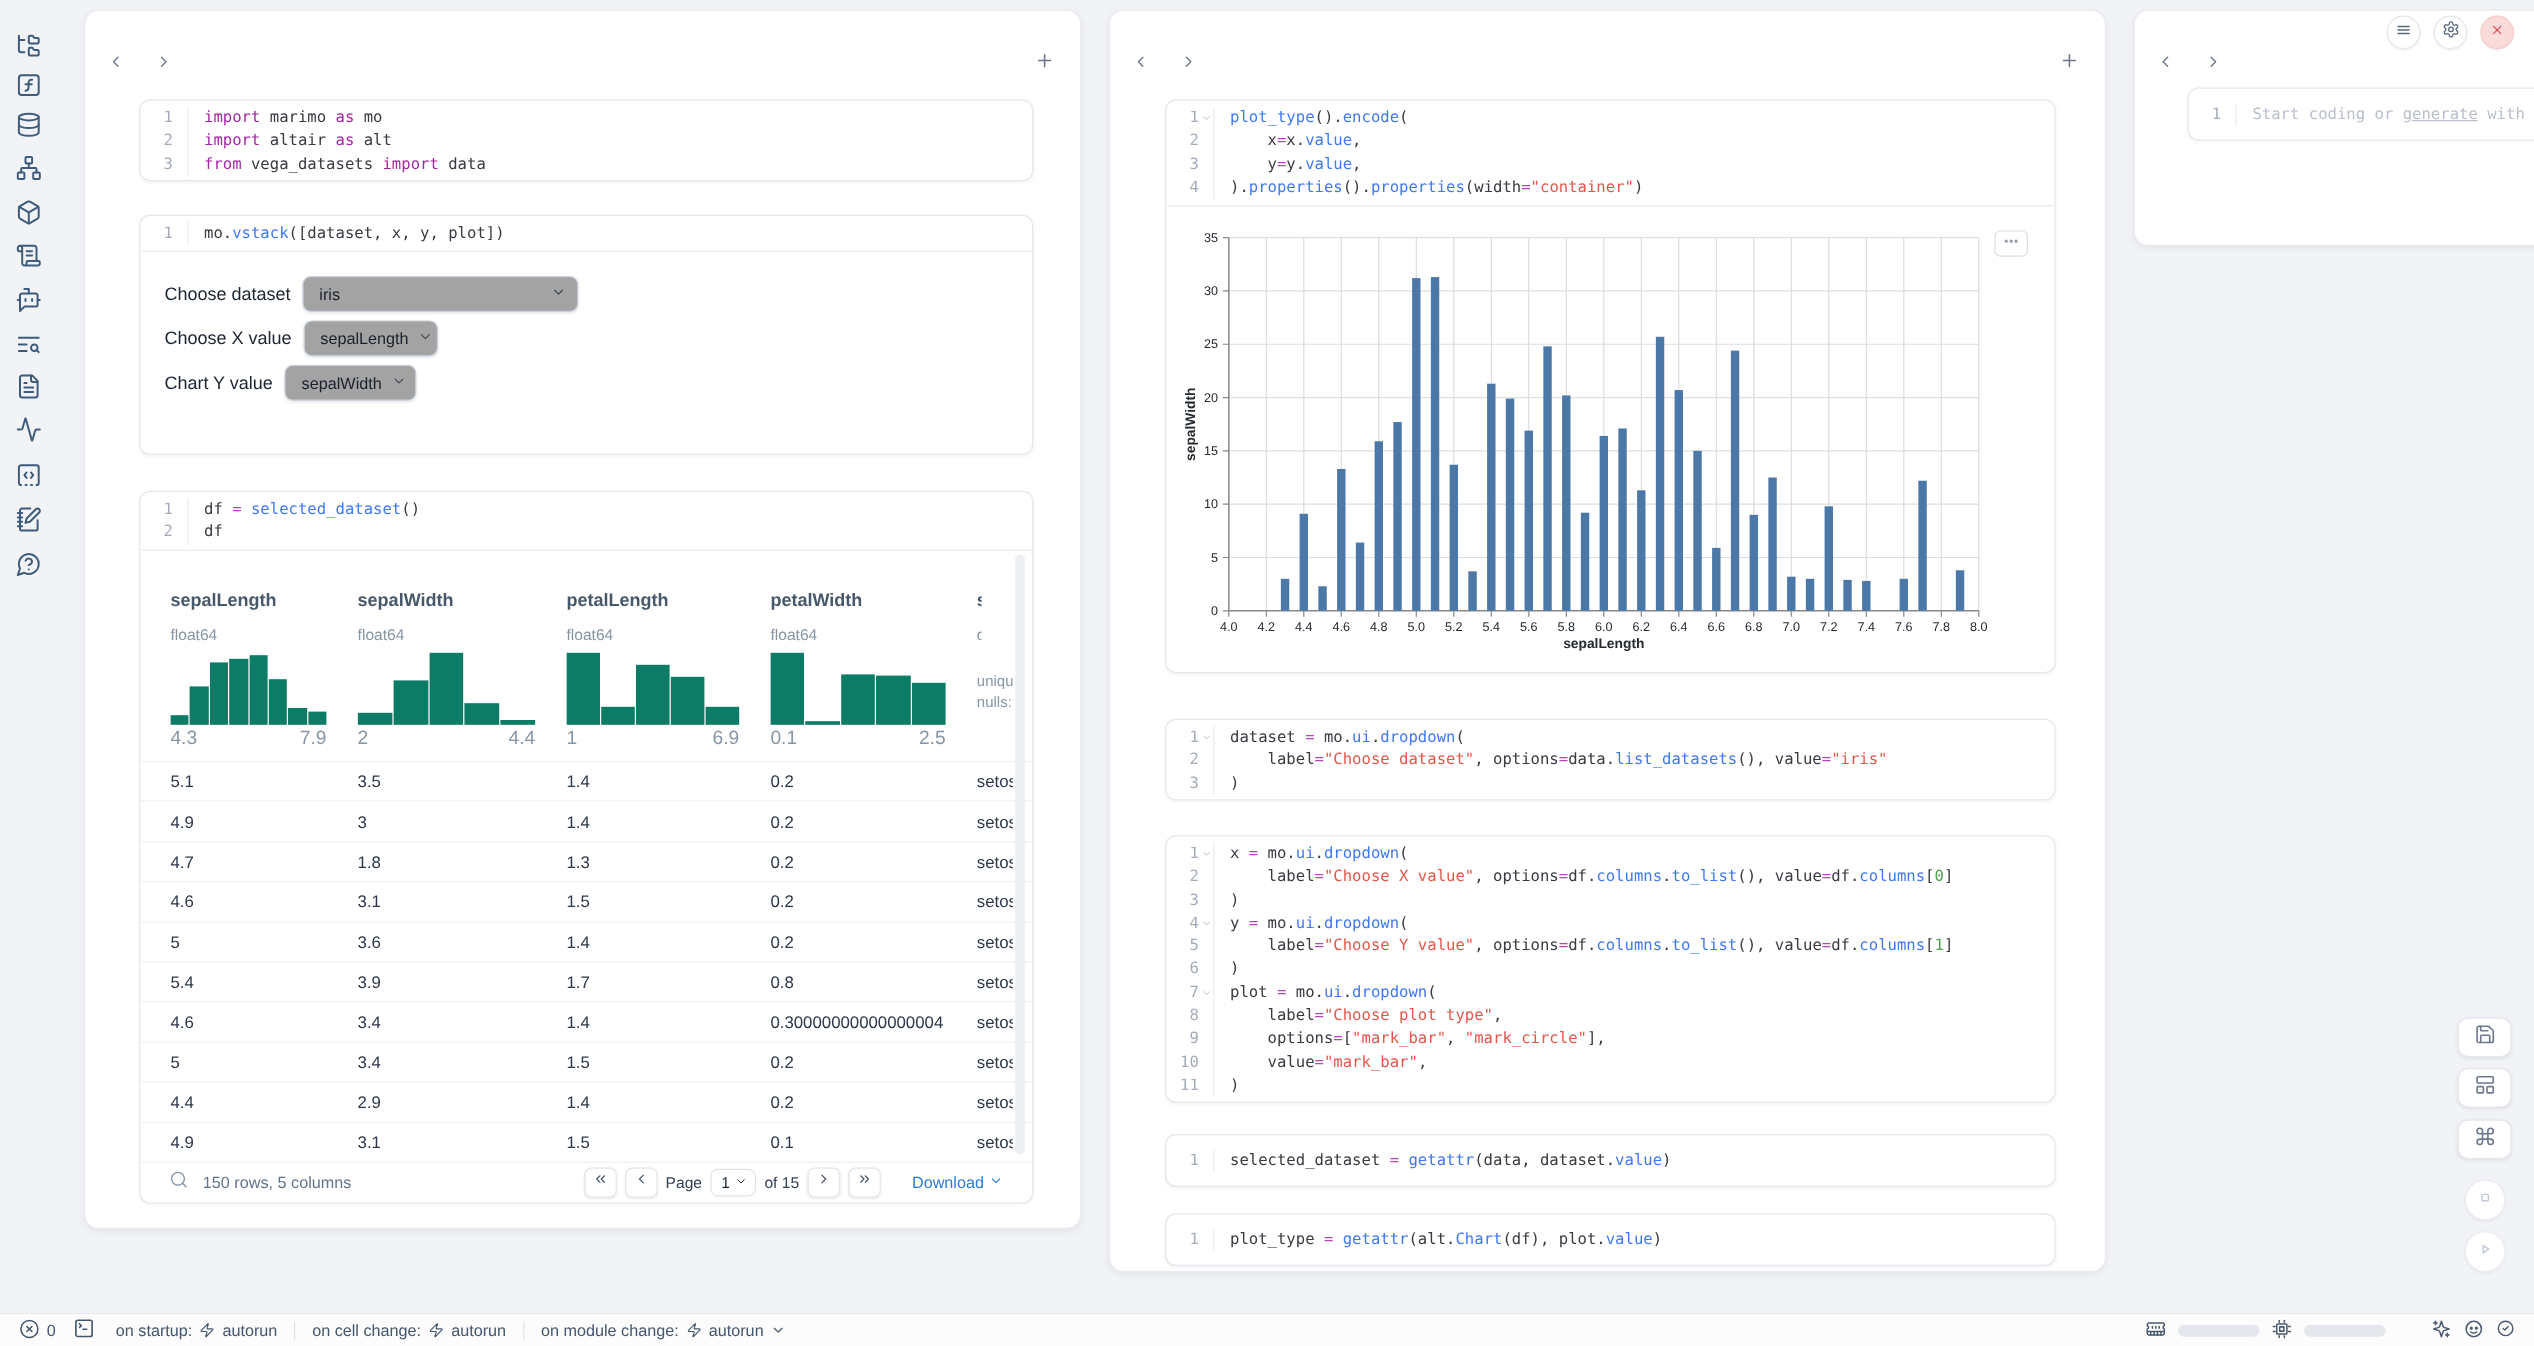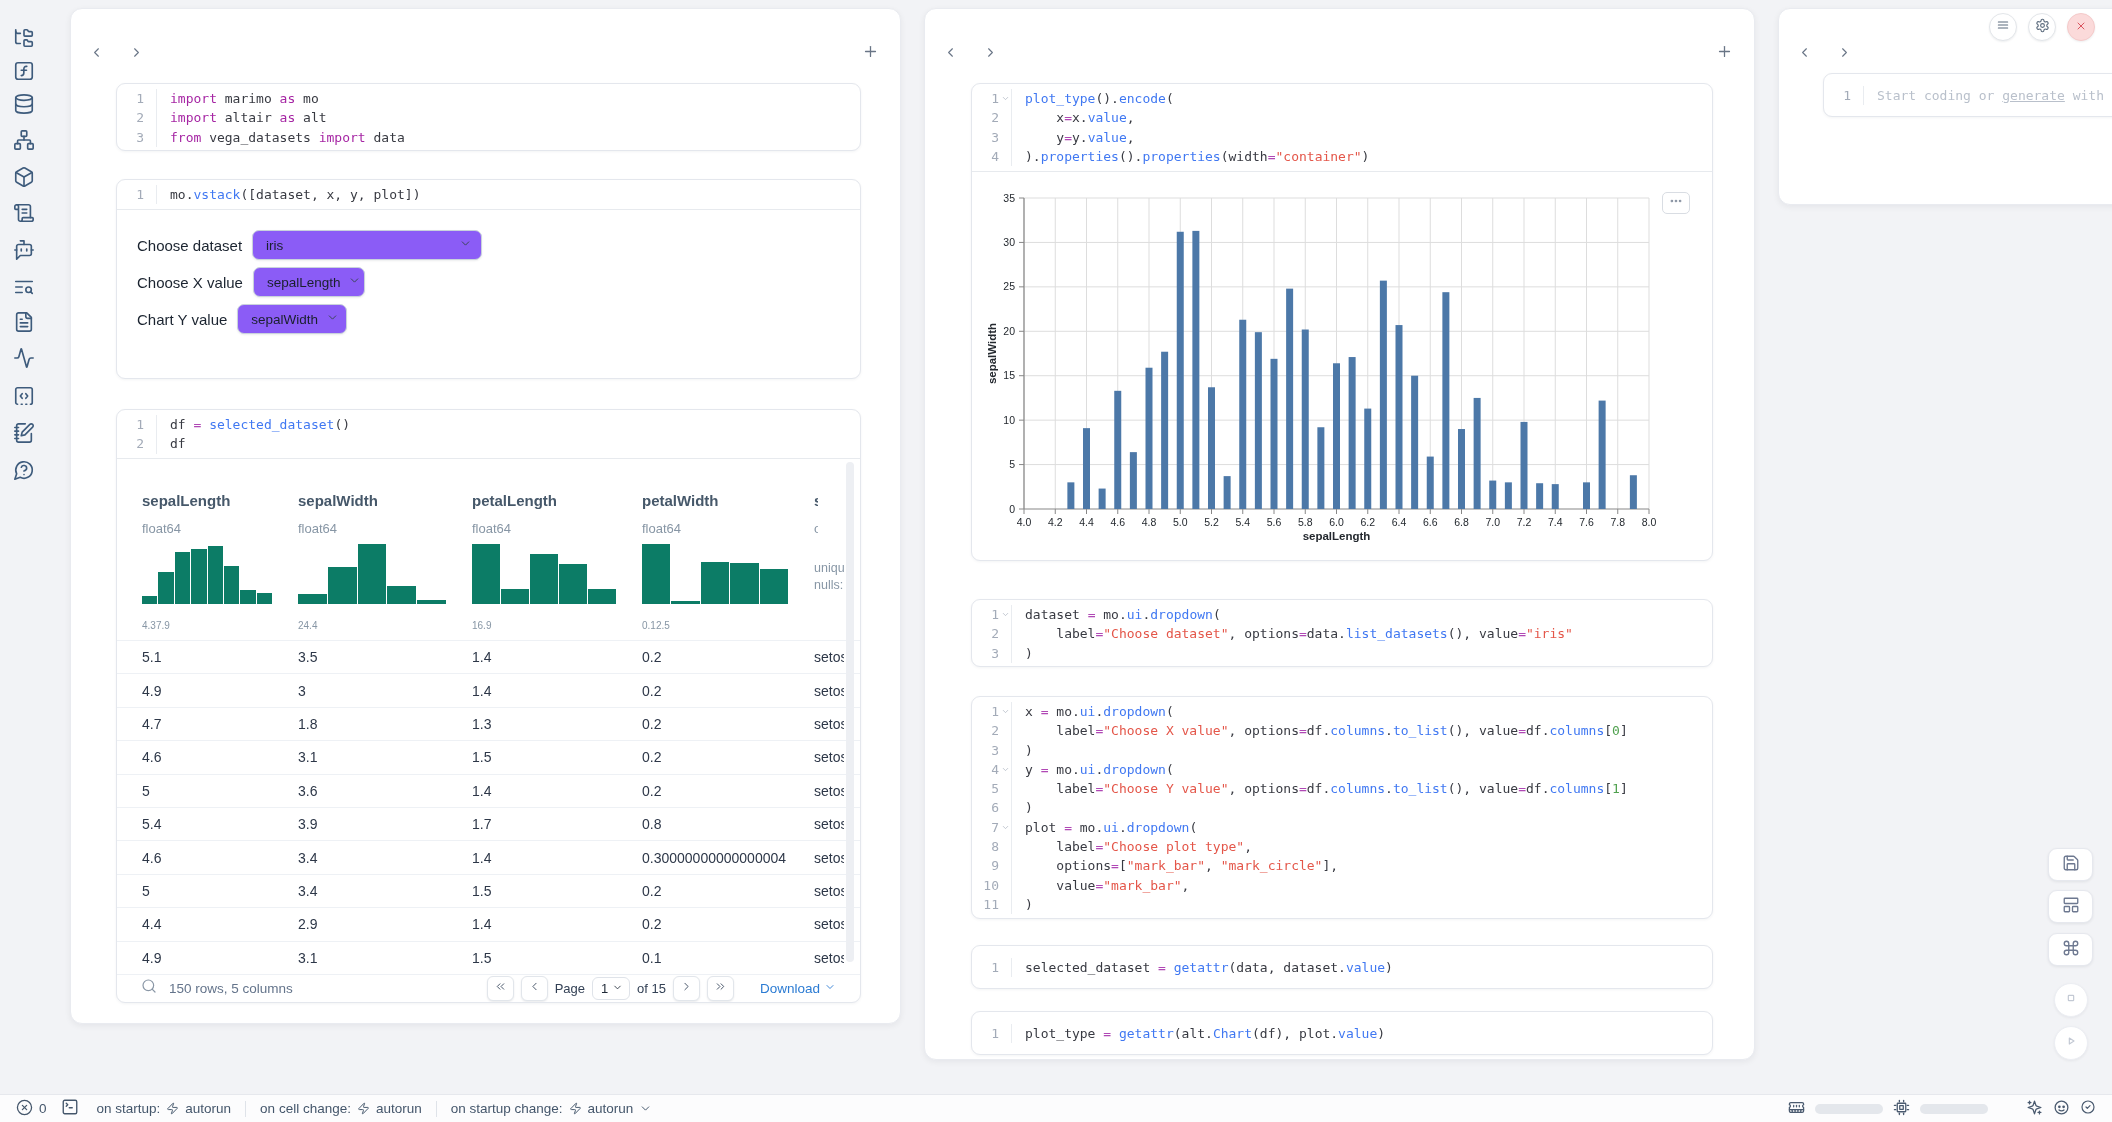--- a/index.html
+++ b/index.html
@@ -36,41 +36,41 @@
   .lnz{width:12px;flex:none;display:flex;align-items:center;justify-content:center;color:#a8b0bd}
   .lc{white-space:pre;padding-left:13px;overflow:hidden}
   .tk-kw{color:#a626a4}.tk-fn{color:#4078f2}.tk-str{color:#e45649}
   .tk-num{color:#50a14f}.tk-op{color:#b048b5}
   .divider{border-top:1px solid #e7eaee}
 
   
   .dd-out{padding:20px 0 0 20px}
   .dd-row{display:flex;align-items:center;gap:10px;height:30px;margin-bottom:7px}
   .dd-label{font-size:15px;color:#1b2430}
-  .select{height:30px;background:#8b5cf6;border:1px solid #c9d2dc;border-radius:7px;
+  .select{height:30px;background:#a3a3a3;border:1px solid #c9d2dc;border-radius:7px;
     box-shadow:0 1px 2px rgba(16,24,40,.08);display:flex;align-items:center;
     padding:0 9px 0 13px;font-size:13.5px;color:#1a202c;justify-content:space-between;gap:8px}
   .select .chev{color:#3a4654}
   .dd-row:nth-child(1) .select{width:230px}
   .dd-row:nth-child(2) .select{width:112px}
   .dd-row:nth-child(3) .select{width:110px}
   .dd-row:nth-child(4) .select{width:112px}
 
   
   .tbl{position:absolute;left:0;right:0;top:48px;bottom:0;display:flex;flex-direction:column;
     border-top:1px solid #e7eaee}
   .tgrid{display:grid;grid-template-columns:156px 174px 170px 172px minmax(0,1fr);
     padding-left:25px;padding-right:16px}
   .thead{padding-top:33px;padding-bottom:9px}
   .th .cname{font-size:15px;font-weight:bold;color:#46586a;white-space:nowrap;overflow:hidden}
   .th .ctype{font-size:13px;color:#8796a5;margin-top:12px;white-space:nowrap;overflow:hidden}
   .th{padding-right:26px;overflow:hidden}
   .hist{height:60px;margin-top:8px;display:flex;align-items:flex-end;gap:1px}
   .hist .bar{flex:1;background:#0c7c66}
-  .rng{display:flex;justify-content:flex-start;font-size:10px;color:#8796a5;margin-top:16px}
+  .rng{display:flex;justify-content:space-between;font-size:16px;color:#8796a5;margin-top:3px}
   .cstats{margin-top:24px;font-size:12.5px;color:#8796a5;line-height:17px;white-space:nowrap}
   .tr{height:33.4px;align-items:center;border-top:1px solid #eef1f5;font-size:14px;color:#2d3748}
   .tr span{white-space:nowrap;overflow:hidden;display:block;padding-right:8px}
   .tscroll{position:absolute;right:6px;top:52px;width:8px;height:500px;background:#edeff3;border-radius:4px}
   .tfoot{flex:1;display:flex;align-items:center;padding:0 24px;gap:12px;border-top:1px solid #eef1f5}
   .tfoot .summary{font-size:13.5px;color:#64748b}
   .pgr{margin-left:auto;display:flex;align-items:center;gap:7px}
   .pgbtn{width:27px;height:25px;border:1px solid #e2e6eb;border-radius:6px;background:#fff;
     box-shadow:0 1px 2px rgba(16,24,40,.09);display:flex;align-items:center;justify-content:center;
     color:#475569}
@@ -965,21 +965,21 @@
       <span class="vdiv"></span>
       <button class="grp">
         <span>on cell change:</span>
         <svg viewBox="0 0 24 24" width="13" height="13" fill="none" stroke="currentColor" stroke-width="1.8" stroke-linecap="round" stroke-linejoin="round">
           <path d="M4 14a1 1 0 0 1-.78-1.63l9.9-10.2a.5.5 0 0 1 .86.46l-1.92 6.02A1 1 0 0 0 13 10h7a1 1 0 0 1 .78 1.63l-9.9 10.2a.5.5 0 0 1-.86-.46l1.92-6.02A1 1 0 0 0 11 14z"></path>
         </svg>
         <span>autorun</span>
       </button>
       <span class="vdiv"></span>
       <button class="grp">
-        <span>on startup change:</span>
+        <span>on module change:</span>
         <svg viewBox="0 0 24 24" width="13" height="13" fill="none" stroke="currentColor" stroke-width="1.8" stroke-linecap="round" stroke-linejoin="round">
           <path d="M4 14a1 1 0 0 1-.78-1.63l9.9-10.2a.5.5 0 0 1 .86.46l-1.92 6.02A1 1 0 0 0 13 10h7a1 1 0 0 1 .78 1.63l-9.9 10.2a.5.5 0 0 1-.86-.46l1.92-6.02A1 1 0 0 0 11 14z"></path>
         </svg>
         <span>autorun</span>
         <svg viewBox="0 0 24 24" width="13" height="13" fill="none" stroke="currentColor" stroke-width="1.8" stroke-linecap="round" stroke-linejoin="round">
           <path d="m6 9 6 6 6-6"></path>
         </svg>
       </button>
     </span>
 

